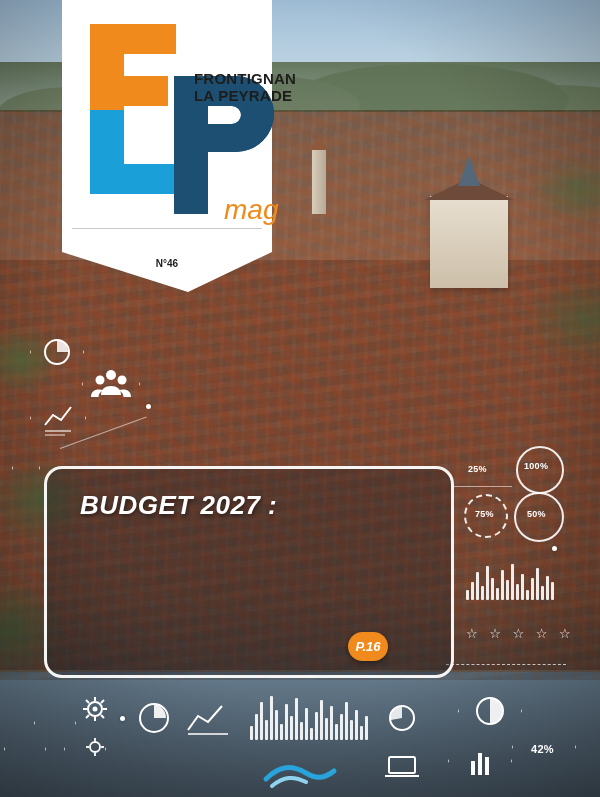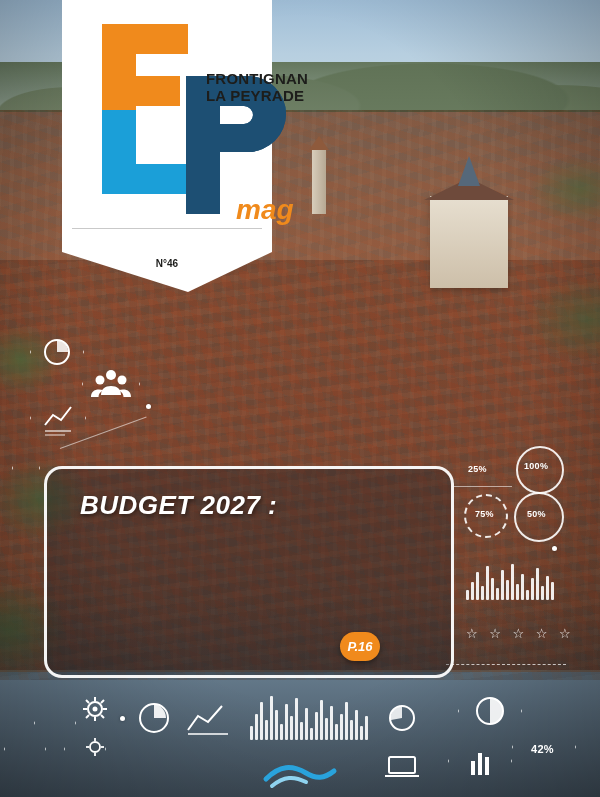--- a/index.html
+++ b/index.html
@@ -116,48 +116,48 @@
   }
   .flag-sep{position:absolute;left:10px;top:228px;width:190px;height:1px;background:#c9c9c9;}
   .flag-date{
     position:absolute;left:0;top:232px;width:210px;text-align:center;
     font-size:13px;color:#1d1d1b;
   }
   .flag-num{
     position:absolute;left:0;top:258px;width:210px;text-align:center;
     font-size:10px;font-weight:bold;color:#1d1d1b;
   }
-  .logo-wrap{position:absolute;left:24px;top:14px;width:200px;height:210px;}
+  .logo-wrap{position:absolute;left:12px;top:14px;width:200px;height:210px;}
   .brandline{
     position:absolute;left:120px;top:56px;color:#1d1d1b;
     font-weight:bold;font-size:15px;line-height:17px;letter-spacing:.2px;
   }
   .magword{
     position:absolute;left:150px;top:180px;color:#f08a1c;
-    font-size:28px;font-weight:bold;font-style:italic;
+    font-size:28px;font-weight:normal;font-style:italic;
   }
 
   
   .headline-box{
     position:absolute;left:44px;top:466px;width:404px;height:206px;
     border:3px solid rgba(255,255,255,.95);border-radius:18px;
     background:rgba(20,28,36,.30);
   }
   .kicker{
     position:absolute;left:80px;top:490px;color:#fff;font-size:26px;
     font-weight:bold;font-style:italic;letter-spacing:.5px;
     text-shadow:1px 2px 4px rgba(0,0,0,.55);
   }
   .headline{
     position:absolute;left:76px;top:516px;width:360px;color:#fff;
     font-size:47px;line-height:50px;font-weight:bold;font-style:italic;
     letter-spacing:.5px;text-shadow:2px 3px 6px rgba(0,0,0,.6);
   }
   .page-badge{
-    position:absolute;left:340px;top:632px;width:40px;height:29px;border-radius:15px;
+    position:absolute;left:348px;top:632px;width:40px;height:29px;border-radius:15px;
     background:#f08a1c;color:#fff;font-size:13px;font-weight:bold;font-style:italic;
     display:flex;align-items:center;justify-content:center;
     box-shadow:0 2px 5px rgba(0,0,0,.4);
   }
   .wave{
     position:absolute;left:262px;bottom:8px;width:76px;height:30px;
   }
 </style>
 </head>
 <body>

